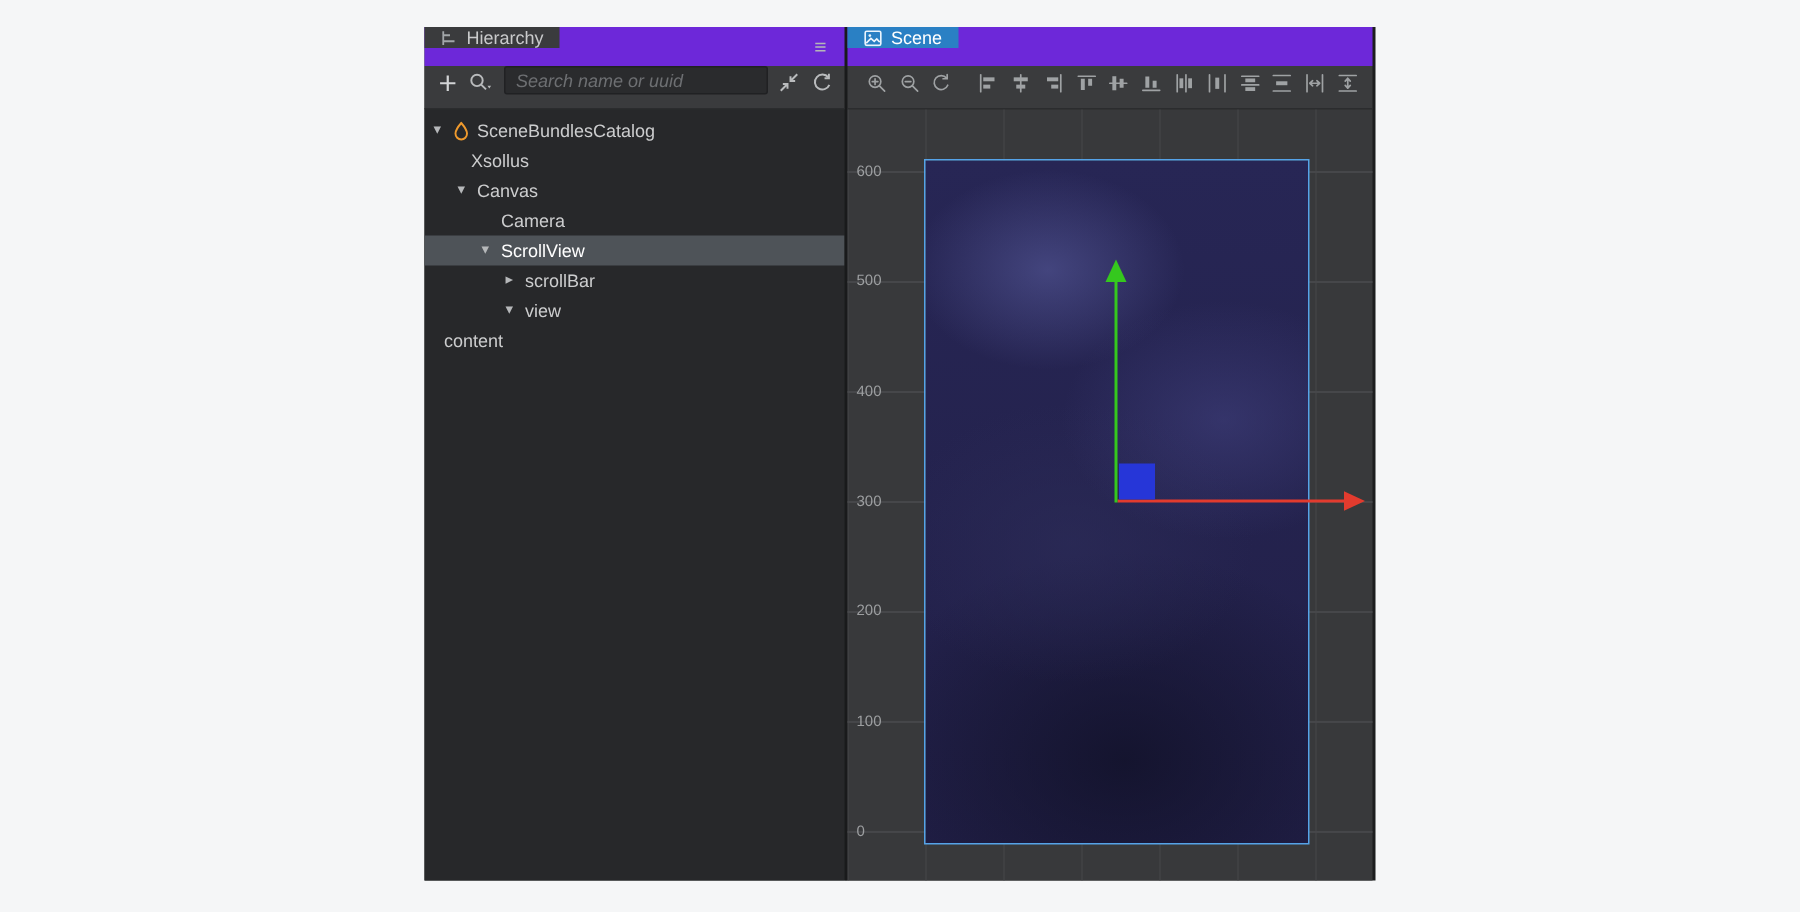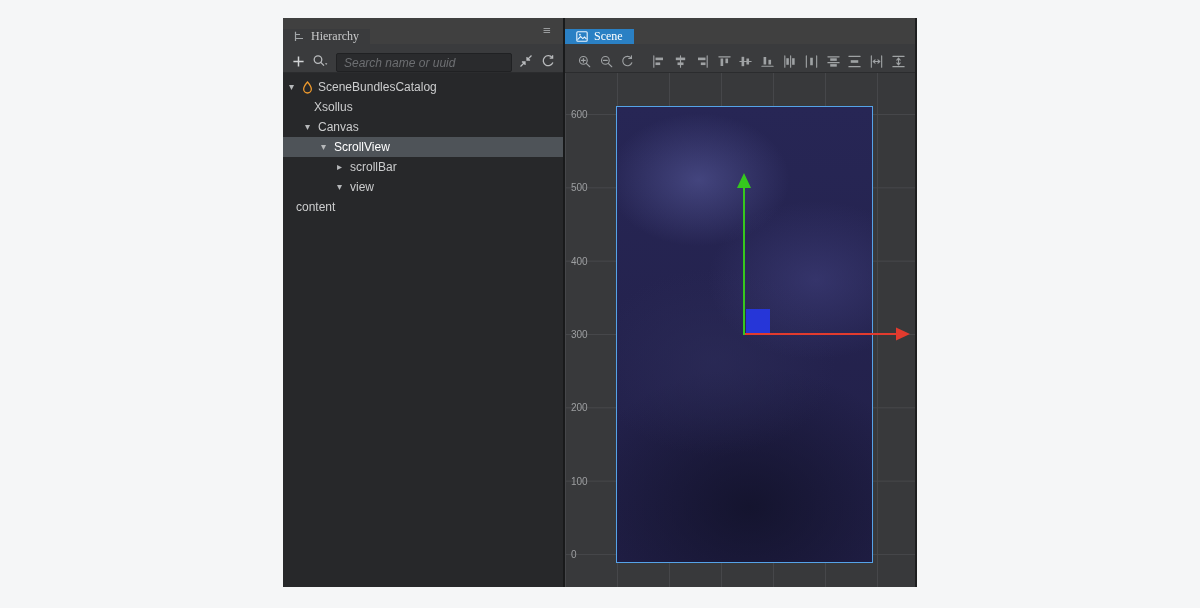--- a/index.html
+++ b/index.html
@@ -20,45 +20,44 @@
     width: 634px; height: 569px;
     display: flex;
     background: #1d1e1f;
   }
   .panel { display: flex; flex-direction: column; height: 100%; }
   .panel.hier { width: 282px; border-right: 2px solid #191a1b; }
   .panel.scene { width: 350px; }
 
   .tabbar {
     flex: 0 0 26px; height: 26px;
-    background: #404040;
-    display: flex; align-items: flex-end;
+    background: #6d28d9;
+    display: flex; align-items: flex-start;
     position: relative;
-    font-family: Liberation Serif, serif;
   }
   .tab {
     display: flex; align-items: center; gap: 6px;
     padding: 0 11px;
     font-size: 12px; color: #c9cacb;
     cursor: default;
   }
   .tab.hier-active { background: #3a3b3d; }
   .tab.scene-active { color: #ffffff; }
   .tabicon { display: flex; align-items: center; }
   .menu-btn {
     position: absolute; right: 12px; top: 0; height: 26px;
     display: flex; align-items: center;
     color: #b4b6b8; font-size: 14px;
   }
 
   .toolbar {
     flex: 0 0 29px; height: 29px;
     background: #3a3b3d;
     border-bottom: 1px solid #2b2c2e;
-    display: flex; align-items: flex-end;
+    display: flex; align-items: flex-start;
     padding: 0 7px; gap: 6px;
   }
   .tbtn {
     display: flex; align-items: center; justify-content: center;
     min-width: 16px; height: 22px;
   }
   input.search {
     flex: 1; height: 19px;
     background: #2a2b2d;
     border: 1px solid #202123;
@@ -175,20 +174,24 @@
             <span class="label">SceneBundlesCatalog</span>
           </div>
           <div class="tree-row" style="padding-left: 18px;">
             <span class="arrow"></span>
             <span class="label">Xsollus</span>
           </div>
           <div class="tree-row" style="padding-left: 22px;">
             <span class="arrow">▾</span>
             <span class="label">Canvas</span>
           </div>
+          <div class="tree-row" style="padding-left: 38px;">
+            <span class="arrow"></span>
+            <span class="label">Camera</span>
+          </div>
           <div class="tree-row selected" style="padding-left: 38px;">
             <span class="arrow">▾</span>
             <span class="label">ScrollView</span>
           </div>
           <div class="tree-row" style="padding-left: 54px;">
             <span class="arrow">▸</span>
             <span class="label">scrollBar</span>
           </div>
           <div class="tree-row" style="padding-left: 54px;">
             <span class="arrow">▾</span>

